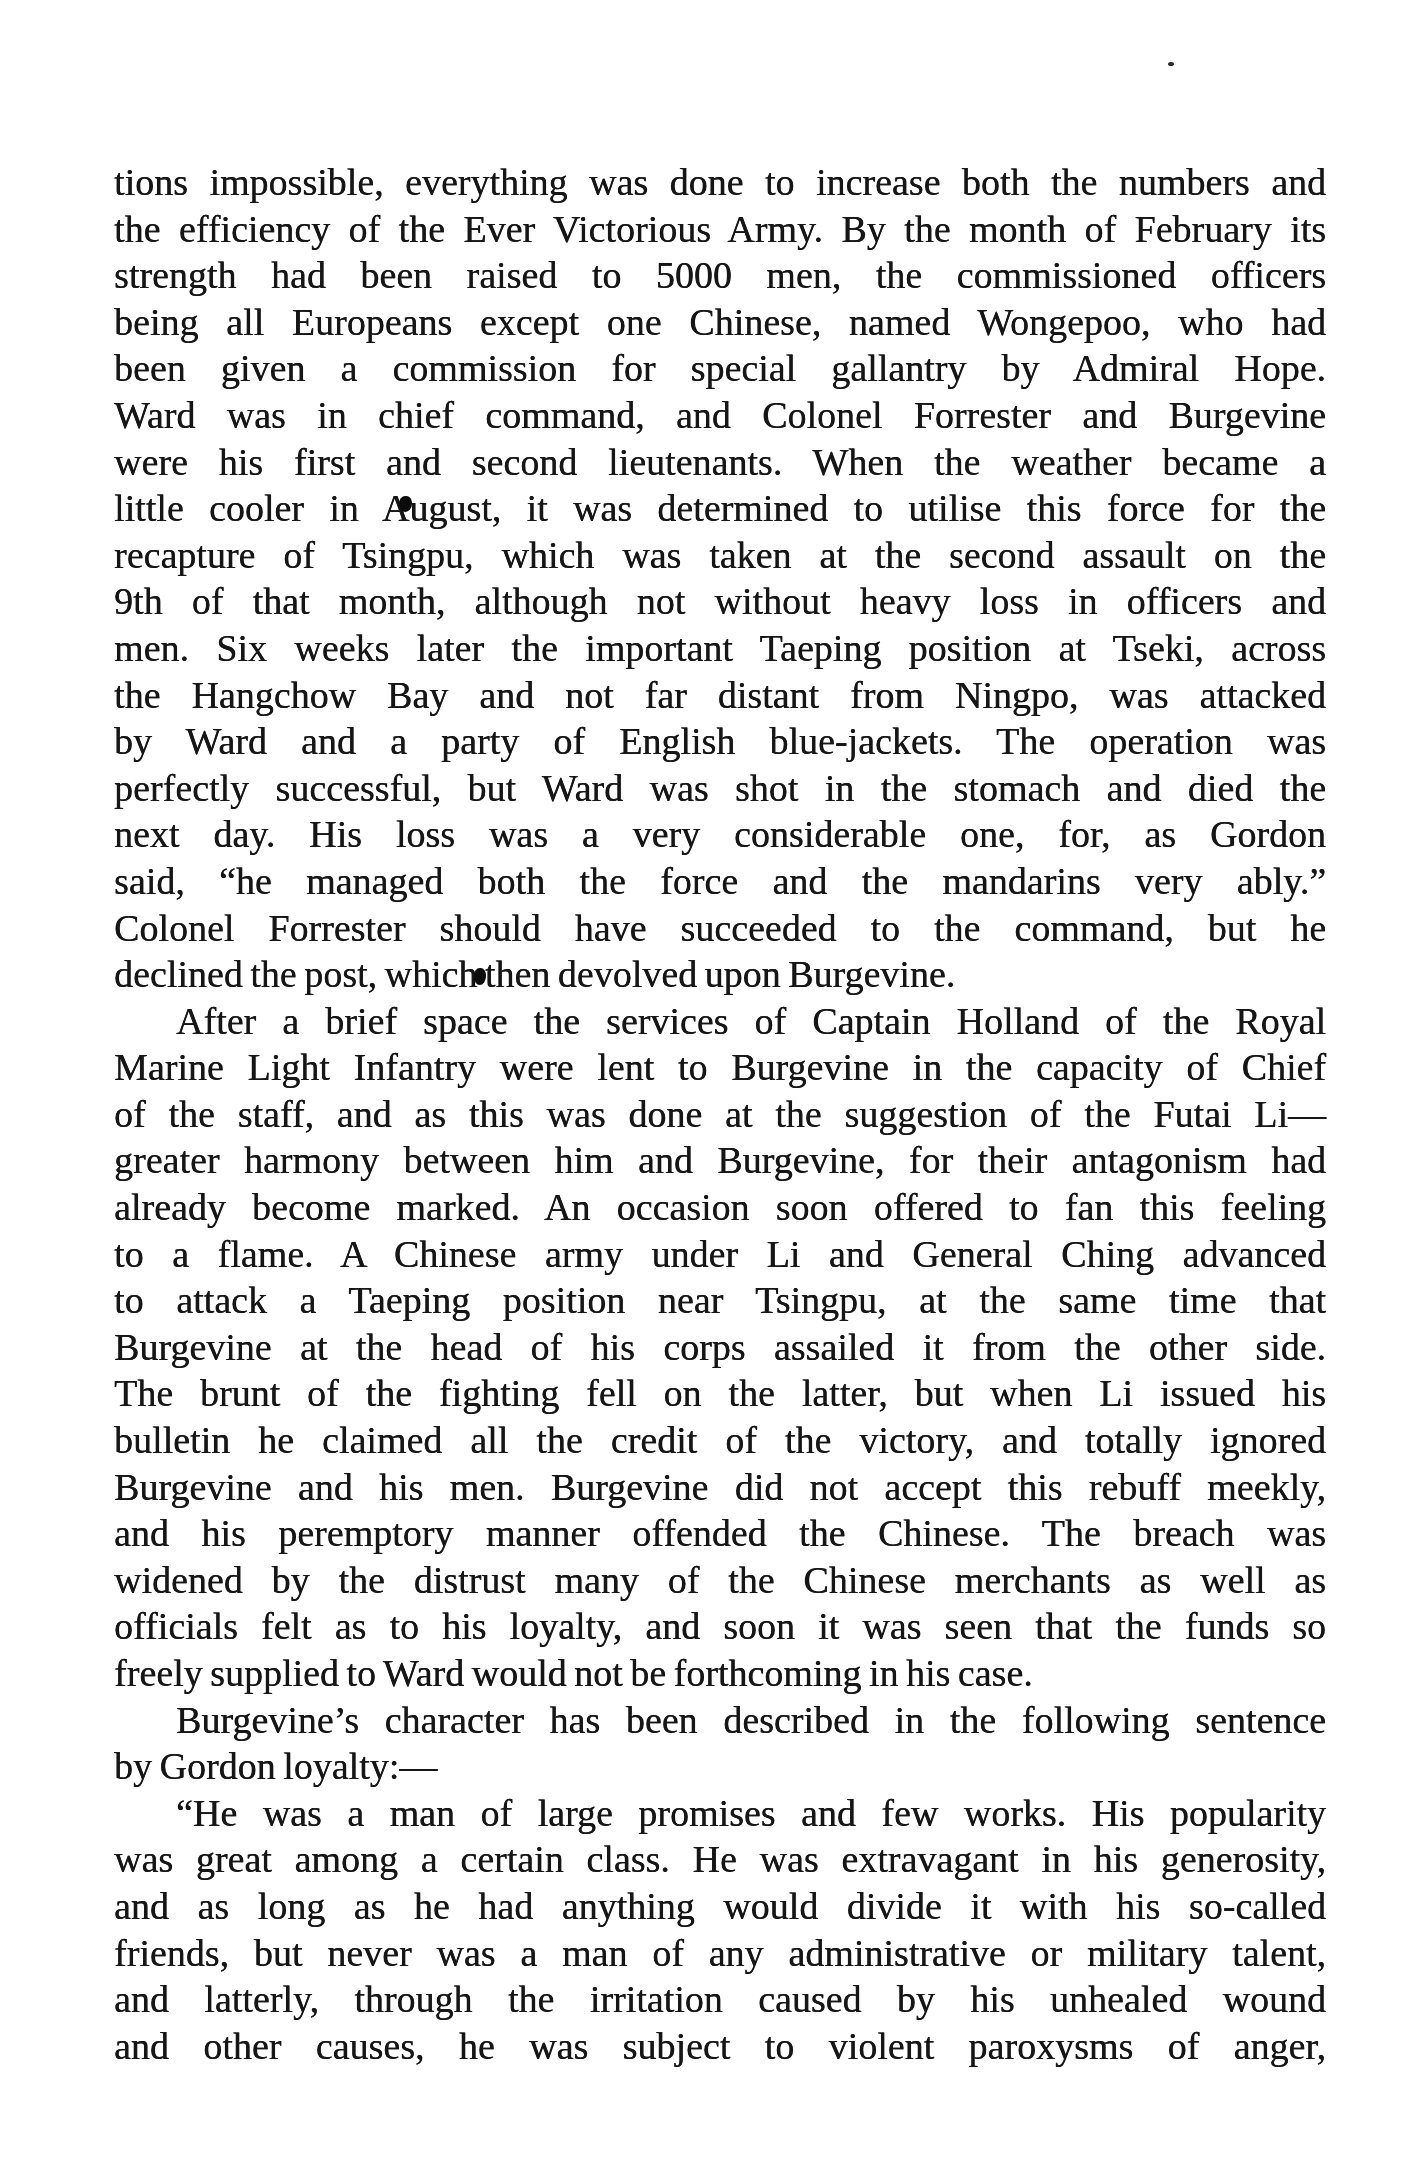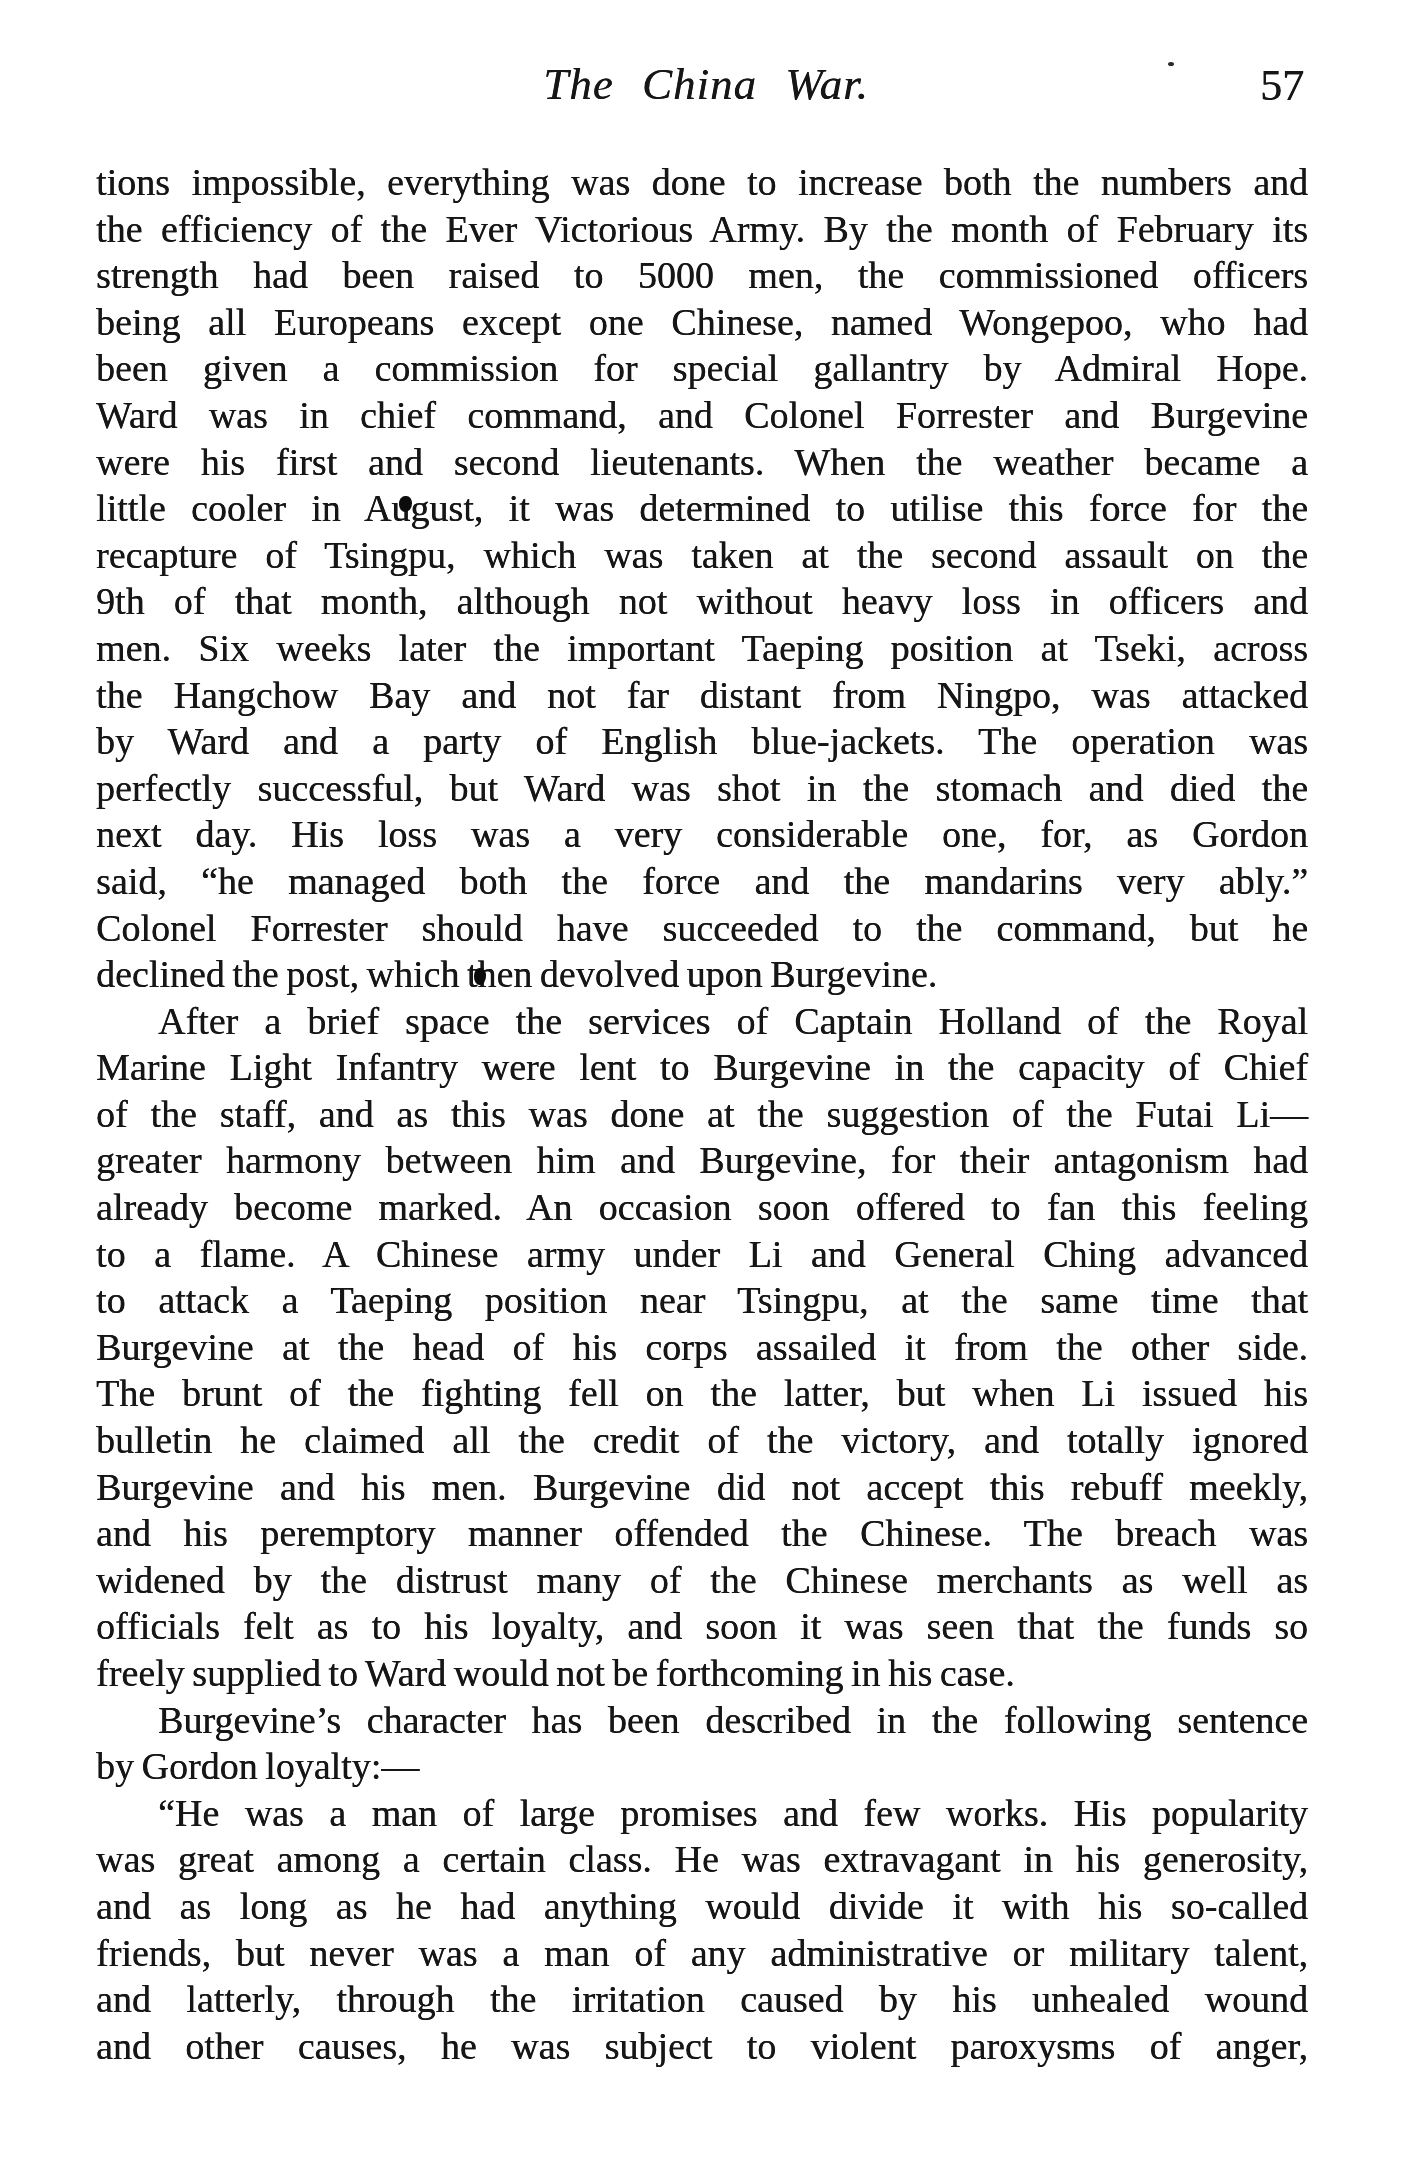--- a/index.html
+++ b/index.html
@@ -39,21 +39,21 @@
     top: 2px;
     right: 8px;
     font-size: 44px;
     line-height: 48px;
     text-shadow: 0.4px 0 0 currentColor;
   }
   
   .body-text {
     position: absolute;
     top: 159px;
-    left: 96px;
+    left: 114px;
     width: 1212px;
   }
   .paragraph { margin: 0; padding: 0; }
   .line {
     font-size: 38px;
     line-height: 46.6px;
     height: 46.6px;
     text-align: justify;
     text-align-last: justify;
     word-spacing: -2px;
@@ -76,24 +76,20 @@
     border-radius: 50%;
     width: 5px; height: 5px;
   }
   .ink-speck.speck-1 { left: 1168px; top: 62px; width: 6px; height: 4px; }
 </style>
 </head>
 <body>
 
 <div class="page">
 
-  <div class="running-head">
-    <span class="running-title">The China War.</span>
-    <span class="running-page-number">57</span>
-  </div>
 
   <div class="body-text">
       <div class="paragraph">
         <div class="line">tions impossible, everything was done to increase both the numbers and</div>
         <div class="line">the efficiency of the Ever Victorious Army.  By the month of February its</div>
         <div class="line">strength had been raised to 5000 men, the commissioned officers</div>
         <div class="line">being all Europeans except one Chinese, named Wongepoo, who had</div>
         <div class="line">been given a commission for special gallantry by Admiral Hope.</div>
         <div class="line">Ward was in chief command, and Colonel Forrester and Burgevine</div>
         <div class="line">were his first and second lieutenants.  When the weather became a</div>

